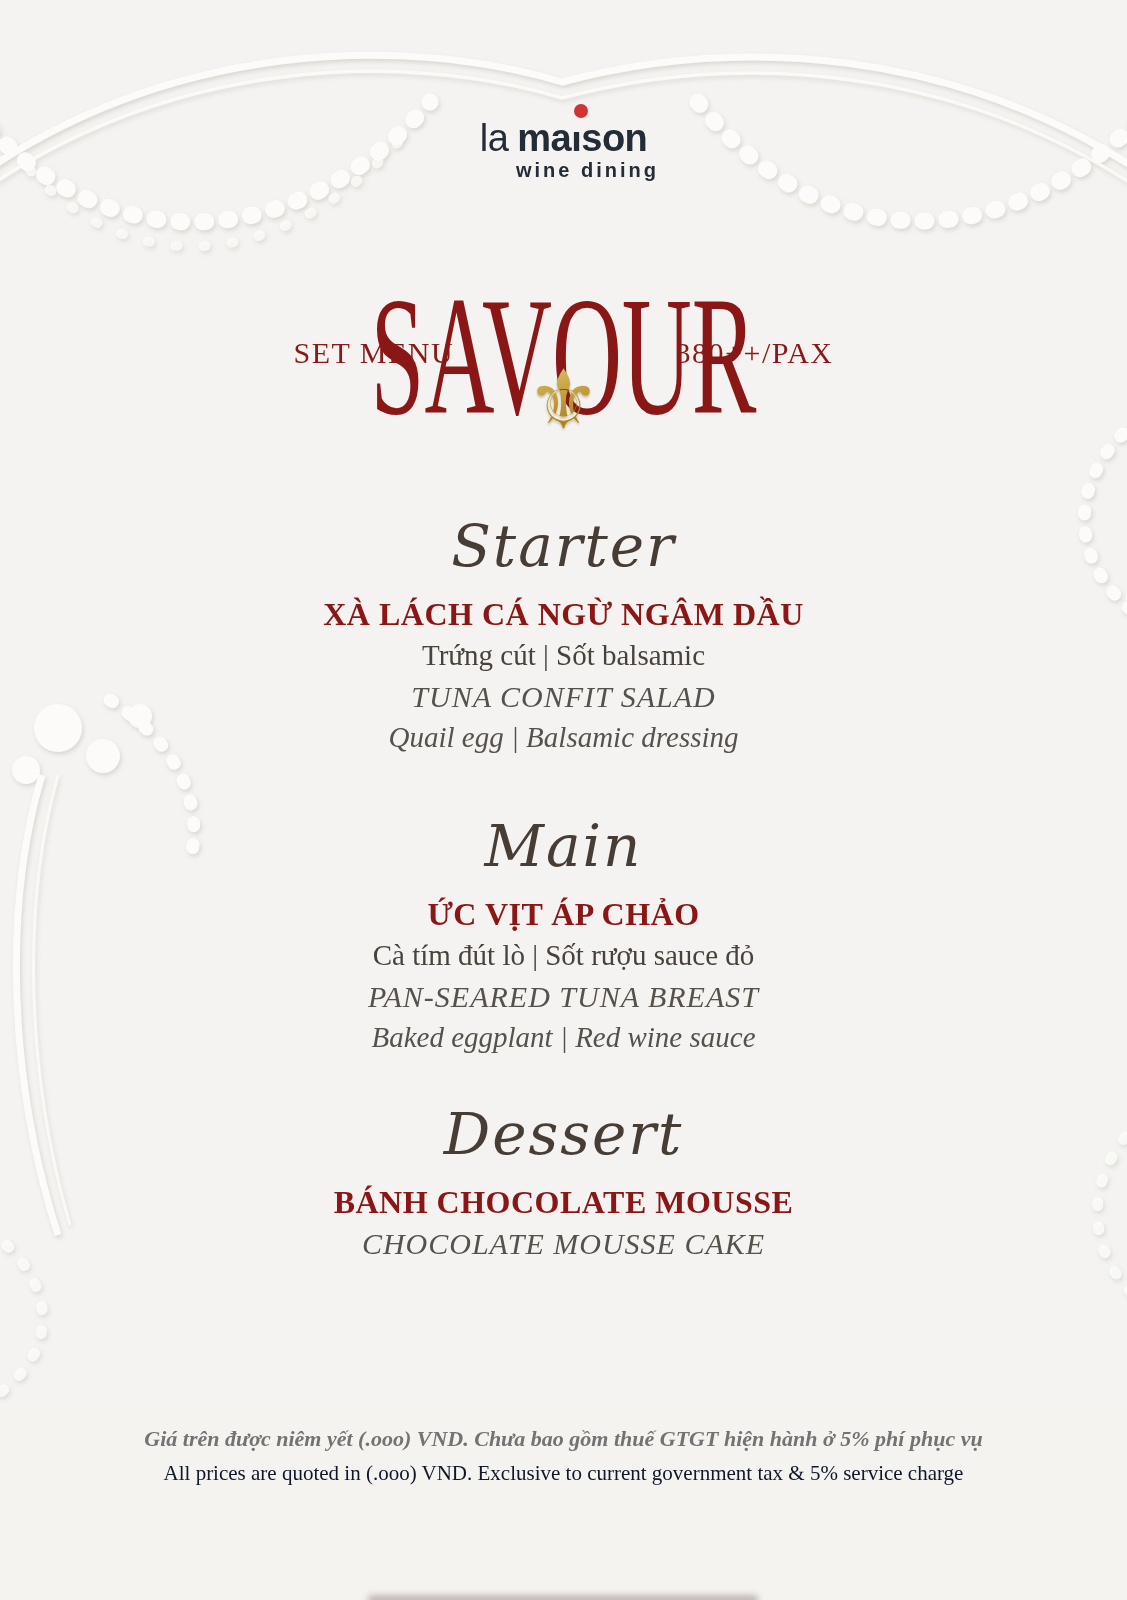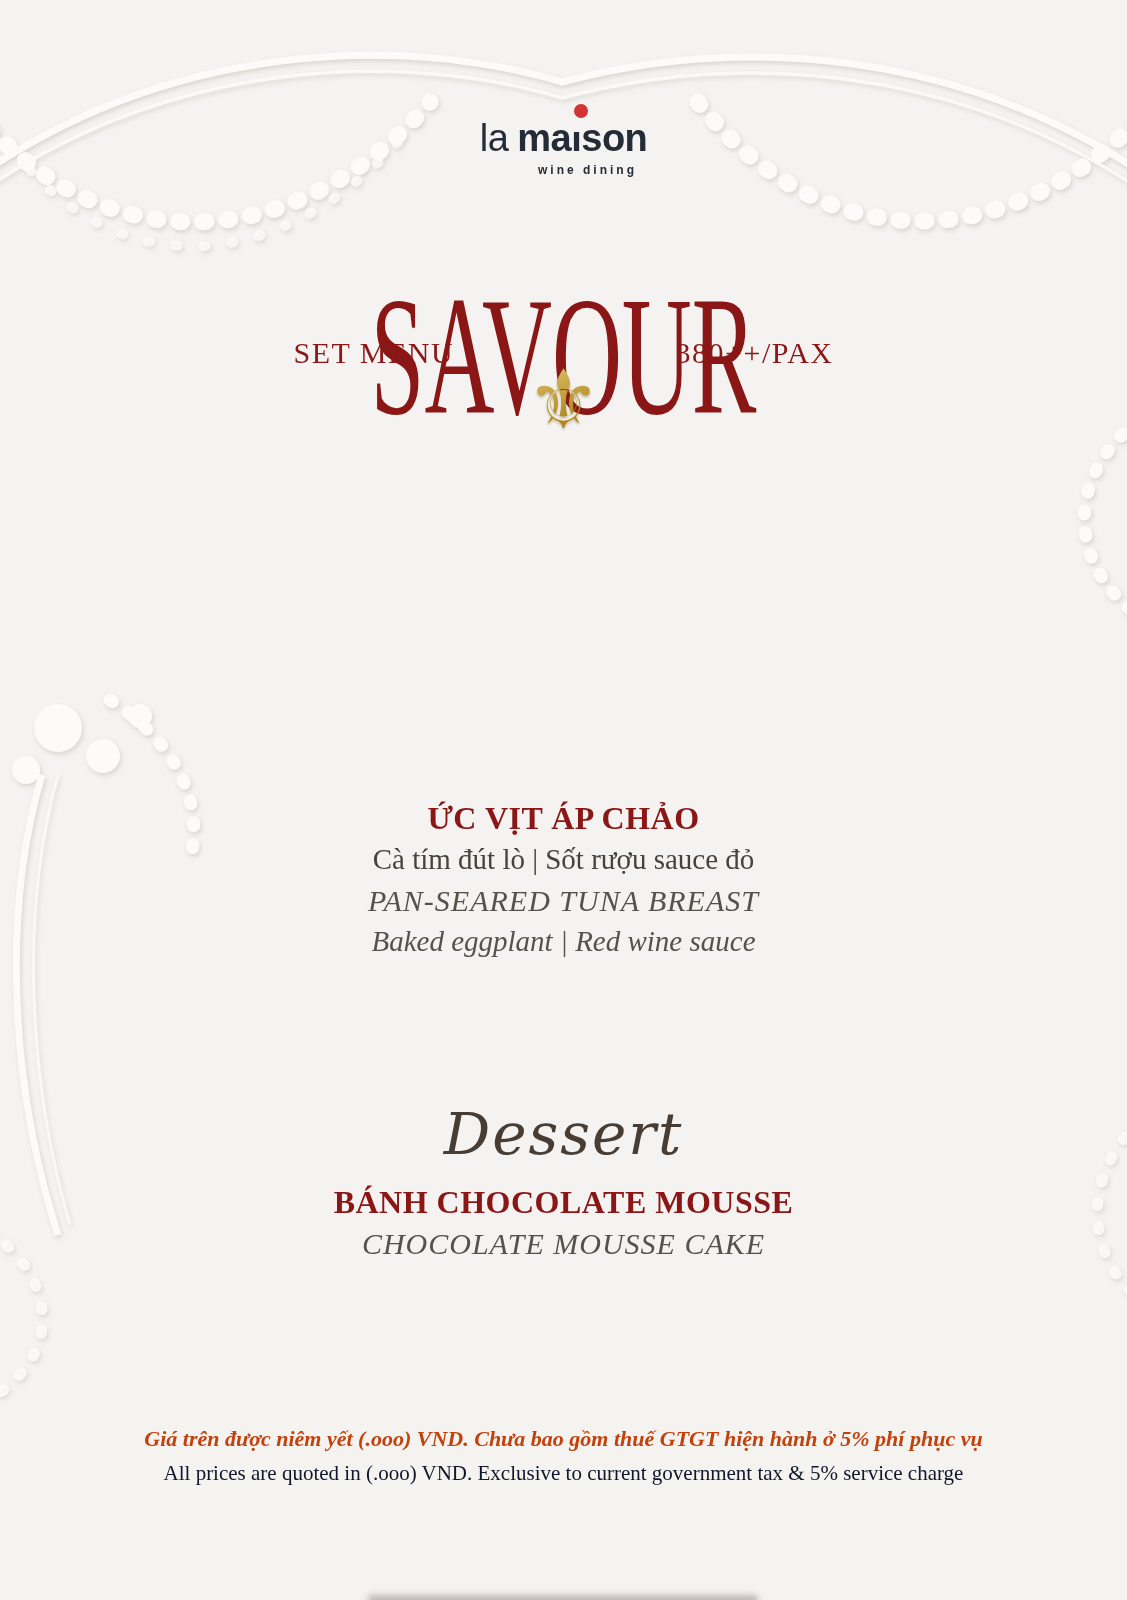--- a/index.html
+++ b/index.html
@@ -16,21 +16,21 @@
 
   
   .brand{position:absolute;top:118px;left:0;right:0;text-align:center;color:#232c37;
          font-family:"Liberation Sans","DejaVu Sans",sans-serif;}
   .brand-line{font-size:38px;line-height:40px;letter-spacing:-0.5px;}
   .brand-la{font-weight:500;margin-right:9px;}
   .brand-maison{font-weight:800;}
   .maison-i{position:relative;display:inline-block;clip-path:inset(14px 0 0 0);}
   .maison-i-dot{position:absolute;left:50%;top:123px;transform:translateX(-50%);
         width:14px;height:14px;border-radius:50%;background:#d23434;}
-  .brand-tagline{font-size:12px;font-weight:700;letter-spacing:3px;line-height:20px;margin-top:2px;margin-left:48px;}
+  .brand-tagline{font-size:20px;font-weight:700;letter-spacing:3px;line-height:20px;margin-top:2px;margin-left:48px;}
 
   
   .title{position:absolute;top:162px;left:0;right:0;text-align:center;
          color:#8a1616;font-size:170px;line-height:160px;font-weight:400;
          transform:scaleX(0.57);transform-origin:50% 50%;white-space:nowrap;}
 
   
   .subtitle-row{position:absolute;top:333px;left:50%;transform:translateX(-50%);
         width:540px;display:flex;justify-content:space-between;
         color:#8a1818;font-size:30px;line-height:40px;letter-spacing:1.5px;}
@@ -49,21 +49,21 @@
   .sec-dessert{top:1086px;}
   .script-heading{font-family:"DejaVu Serif","Liberation Serif",serif;font-style:italic;
         font-size:58px;line-height:96px;color:#473d34;letter-spacing:2px;font-weight:400;}
   .dish-vi{font-size:32px;line-height:41px;font-weight:700;color:#8a1616;letter-spacing:0.5px;}
   .detail-vi{font-size:29px;line-height:41px;color:#49423b;}
   .dish-en{font-size:30px;line-height:41px;font-style:italic;color:#56514b;letter-spacing:1px;}
   .detail-en{font-size:29px;line-height:41px;font-style:italic;color:#56514b;}
 
   
   .footer{position:absolute;top:1421px;left:0;right:0;text-align:center;}
-  .footer-vi{font-size:22px;line-height:36px;font-weight:700;font-style:italic;color:#c2410c;}
+  .footer-vi{font-size:22px;line-height:36px;font-weight:700;font-style:italic;color:#737373;}
   .footer-en{font-size:21px;line-height:32px;color:#0f172a;}
 
   
   .cutoff{position:absolute;left:368px;top:1595px;width:390px;height:10px;
           background:rgba(75,48,42,.30);filter:blur(3px);border-radius:4px;}
 </style>
 </head>
 <body>
 
 <div class="page">
@@ -108,22 +108,30 @@
 
   <h1 class="title">SAVOUR</h1>
 
   <div class="subtitle-row">
     <span>SET MENU</span>
     <span>380++/PAX</span>
   </div>
 
   <div class="fleur">⚜</div>
 
+  <section class="section sec-starter">
+    <div class="script-heading">Starter</div>
+    <div class="dish-vi">XÀ LÁCH CÁ NGỪ NGÂM DẦU</div>
+    <div class="detail-vi">Trứng cút | Sốt balsamic</div>
+    <div class="dish-en">TUNA CONFIT SALAD</div>
+    <div class="detail-en">Quail egg | Balsamic dressing</div>
+  </section>
 
   <section class="section sec-main">
+    <div class="script-heading">Main</div>
     <div class="dish-vi">ỨC VỊT ÁP CHẢO</div>
     <div class="detail-vi">Cà tím đút lò | Sốt rượu sauce đỏ</div>
     <div class="dish-en">PAN-SEARED TUNA BREAST</div>
     <div class="detail-en">Baked eggplant | Red wine sauce</div>
   </section>
 
   <section class="section sec-dessert">
     <div class="script-heading">Dessert</div>
     <div class="dish-vi">BÁNH CHOCOLATE MOUSSE</div>
     <div class="dish-en">CHOCOLATE MOUSSE CAKE</div>

